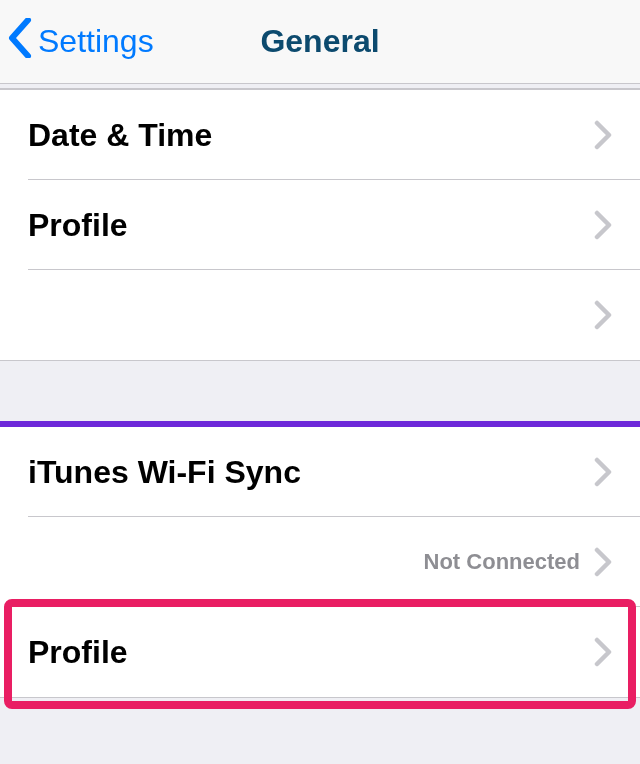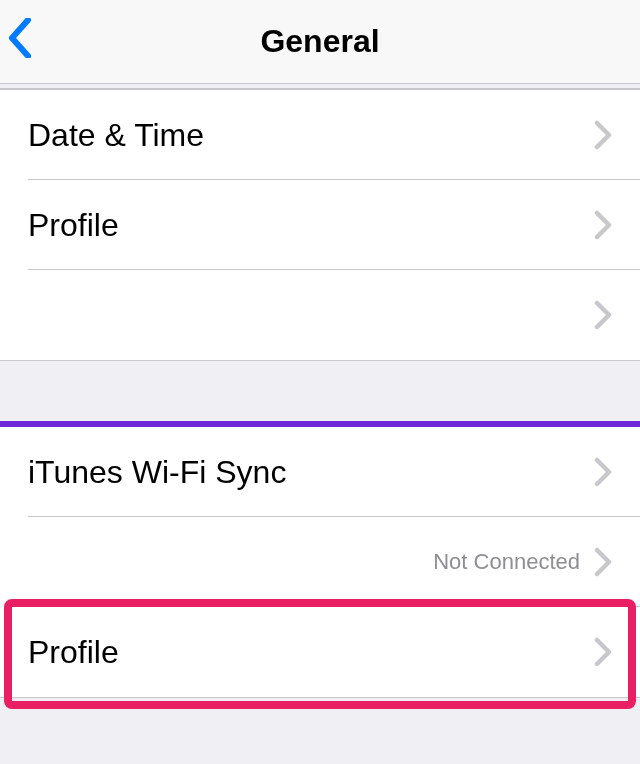--- a/index.html
+++ b/index.html
@@ -34,21 +34,21 @@
     }
     .title {
       position: absolute;
       left: 0; right: 0;
       top: 0; bottom: 0;
       display: flex;
       align-items: center;
       justify-content: center;
       font-size: 32px;
       font-weight: 600;
-      color: #000000;
+      color: #0c4a6e;
       pointer-events: none;
     }
     .content {
       position: relative;
     }
     .group {
       background: #fff;
       border-top: 6px solid #6d28d9;
       border-bottom: 1px solid #c8c7cc;
     }
@@ -59,20 +59,21 @@
     .group-gap {
       height: 60px;
     }
     .row {
       display: flex;
       align-items: center;
       height: 90px;
       padding: 0 28px 0 28px;
       position: relative;
       cursor: pointer;
+      font-weight: bold;
     }
     .row .label {
       font-size: 32px;
       color: #000;
       flex: 0 0 auto;
     }
     .row .value {
       flex: 1;
       text-align: right;
       font-size: 22px;
@@ -108,20 +109,21 @@
 </head>
 <body>
 
 <div class="navbar">
   <div class="back">
     <span>
       <svg viewBox="0 0 12 20" fill="none" stroke="#007aff" stroke-width="3" stroke-linecap="round" stroke-linejoin="round">
         <polyline points="10,1 2,10 10,19"></polyline>
       </svg>
     </span>
+    <span>Settings</span>
   </div>
   <div class="title">General</div>
 </div>
 
 <div class="content">
 
   <div class="group first">
     <div class="row">
       <span class="label">Date &amp; Time</span>
       <span class="spacer"></span>

